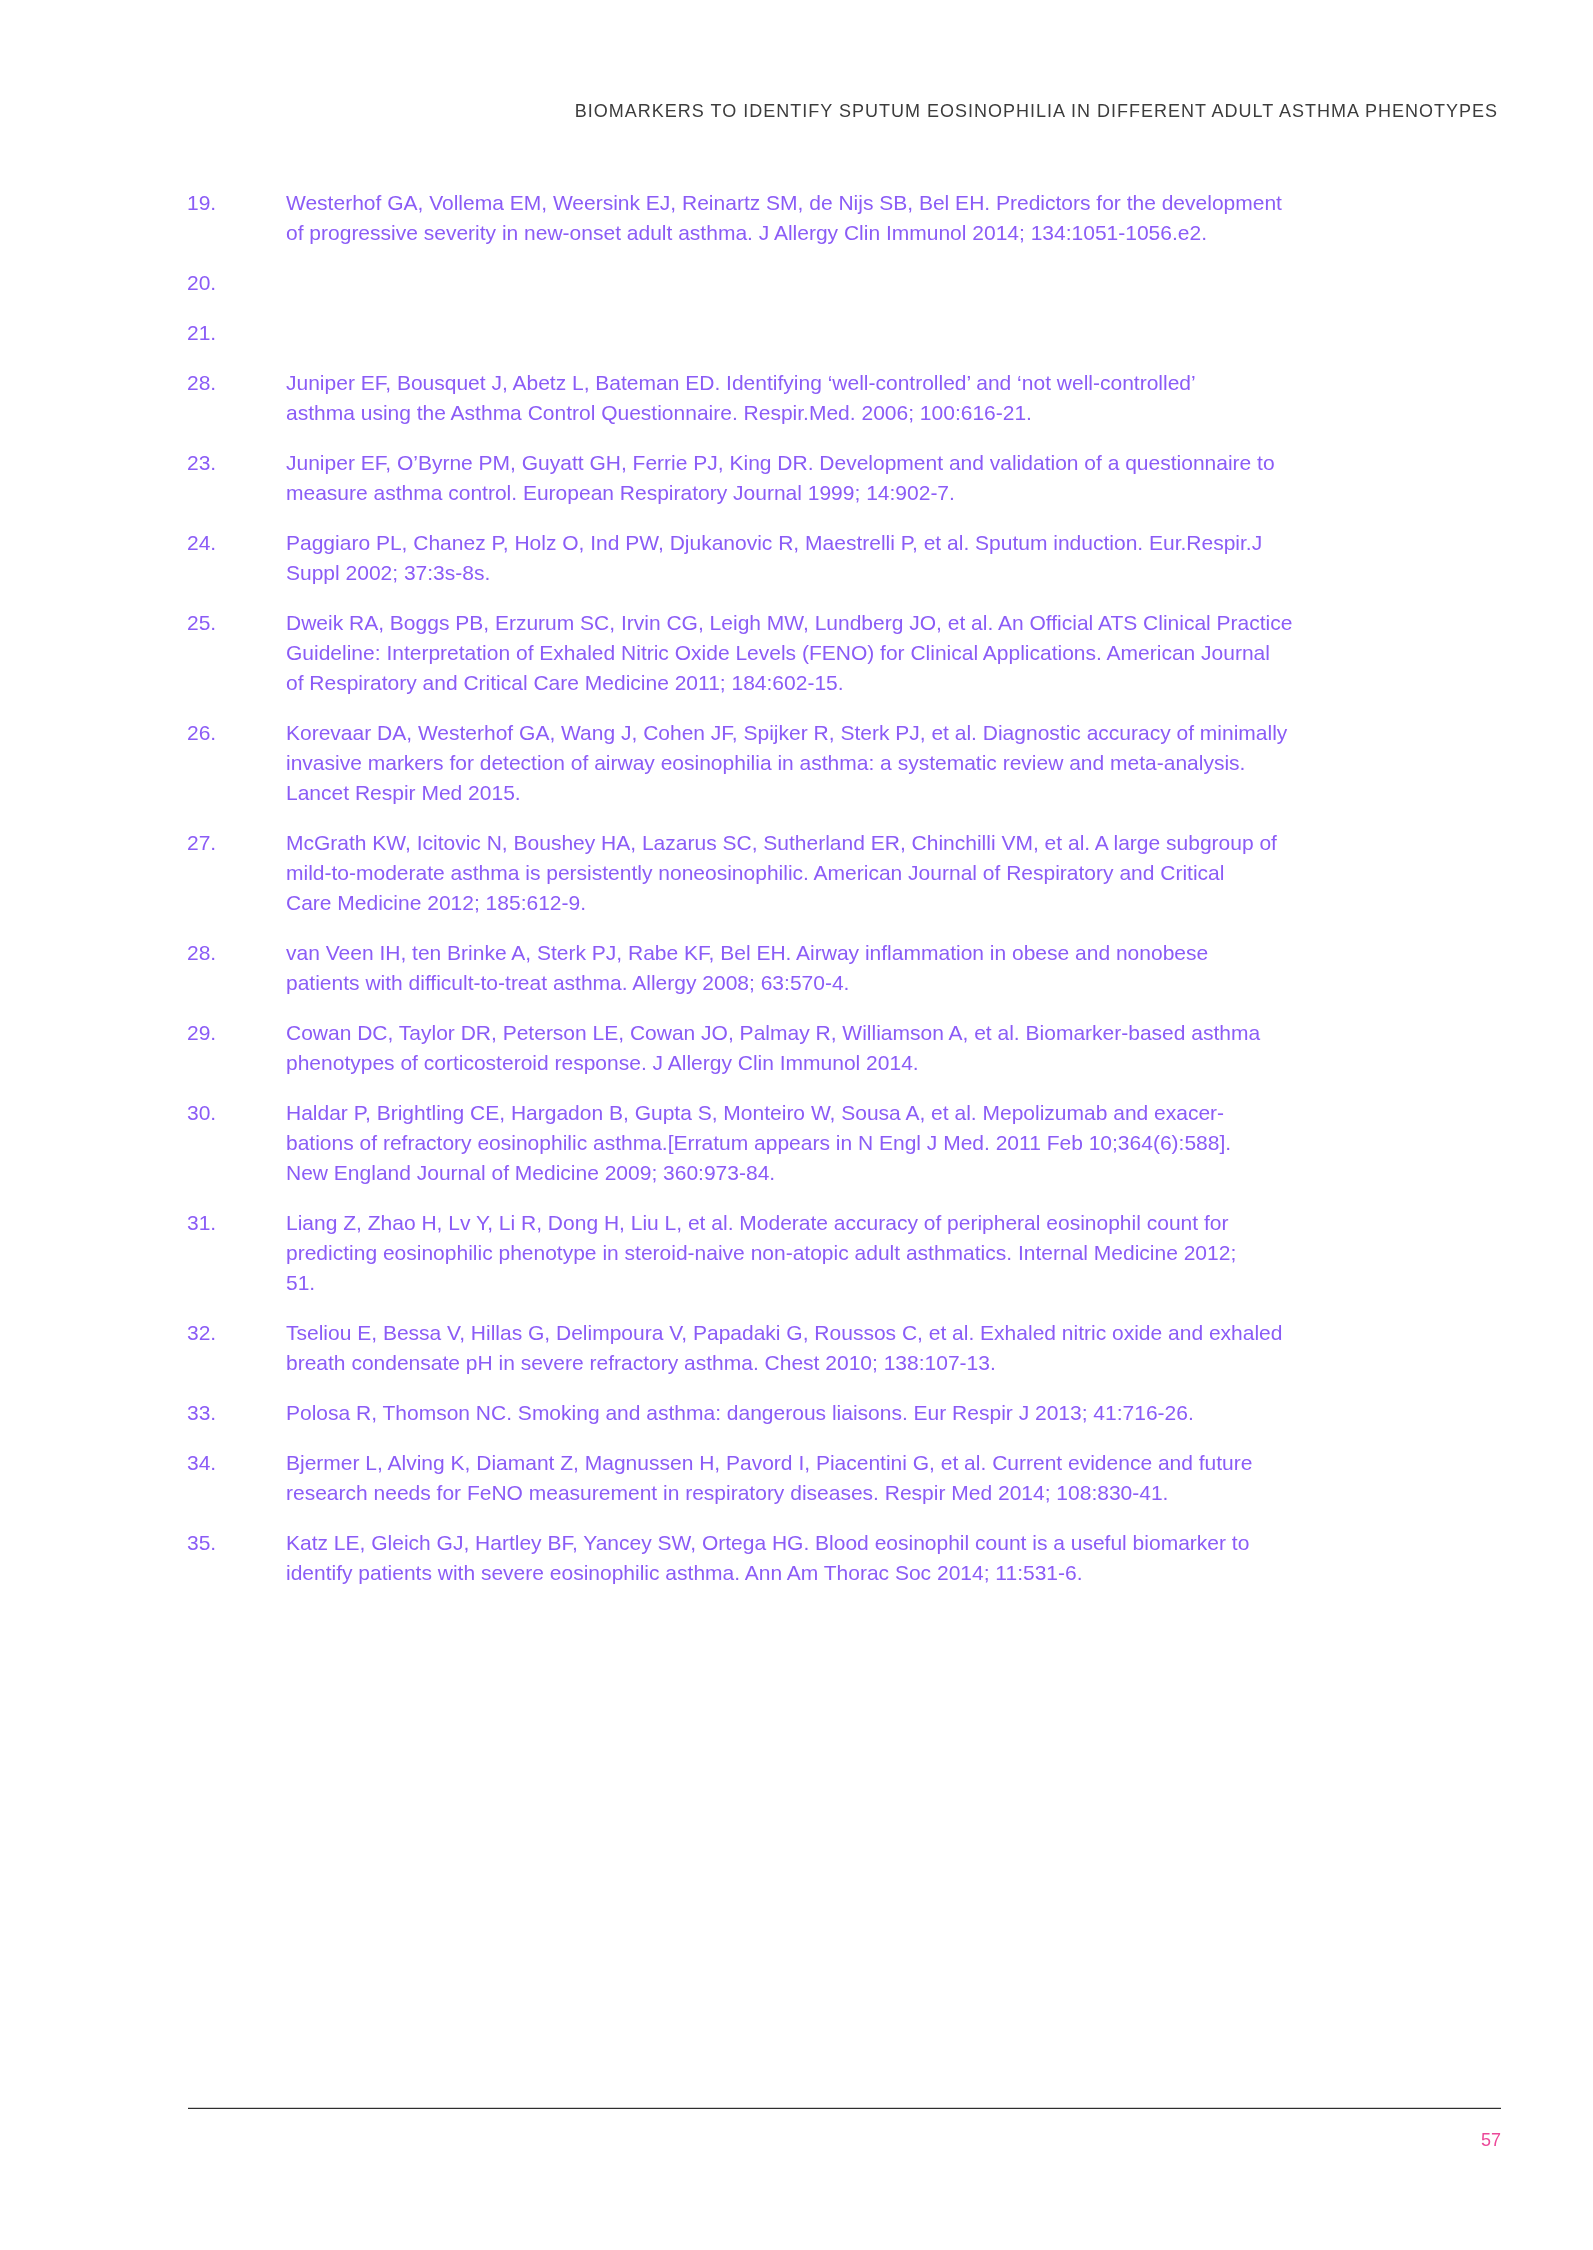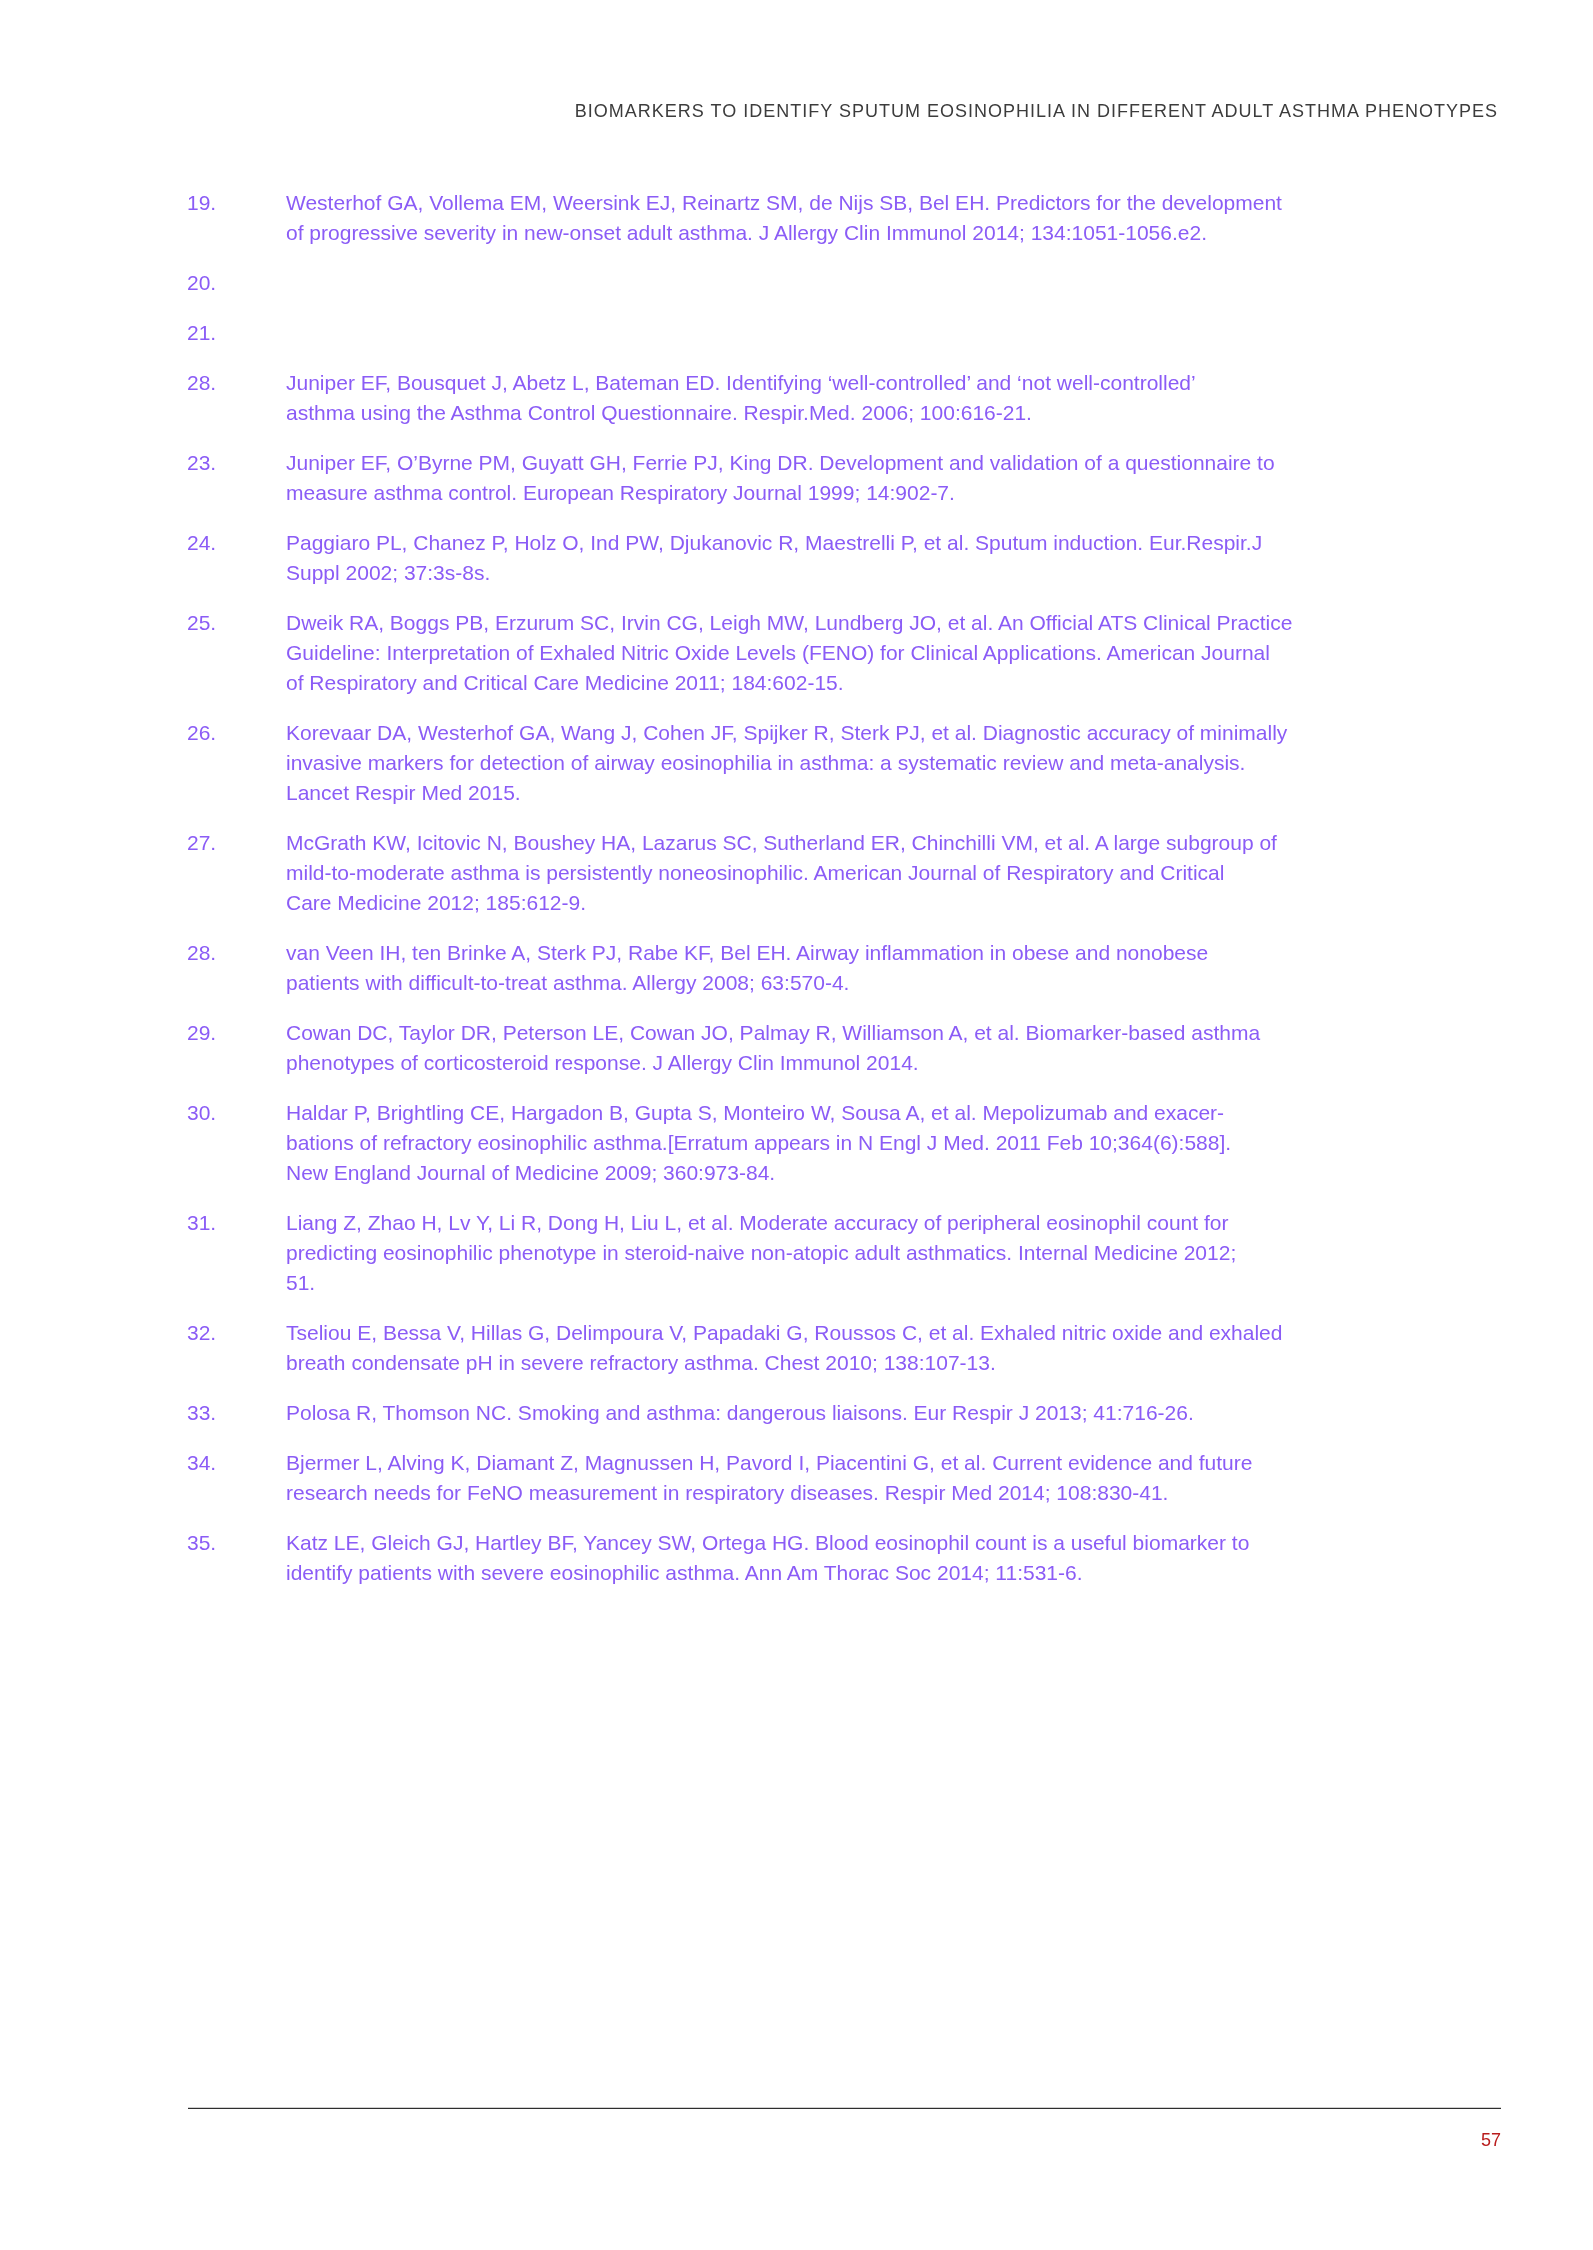--- a/index.html
+++ b/index.html
@@ -52,21 +52,21 @@
     width: 1313px;
     height: 2px;
     background: #2e2e2e;
     border-top: 1px solid #cfcfcf;
   }
   .page-number {
     position: absolute;
     top: 2130px;
     right: 92px;
     font-size: 18px;
-    color: #b91c1c;
+    color: #ec4899;
   }
 </style>
 </head>
 <body>
 
 <div class="running-header">BIOMARKERS TO IDENTIFY SPUTUM EOSINOPHILIA IN DIFFERENT ADULT ASTHMA PHENOTYPES</div>
 
 <div class="refs">
   <div class="ref">
     <span class="ref-num">19.</span>

